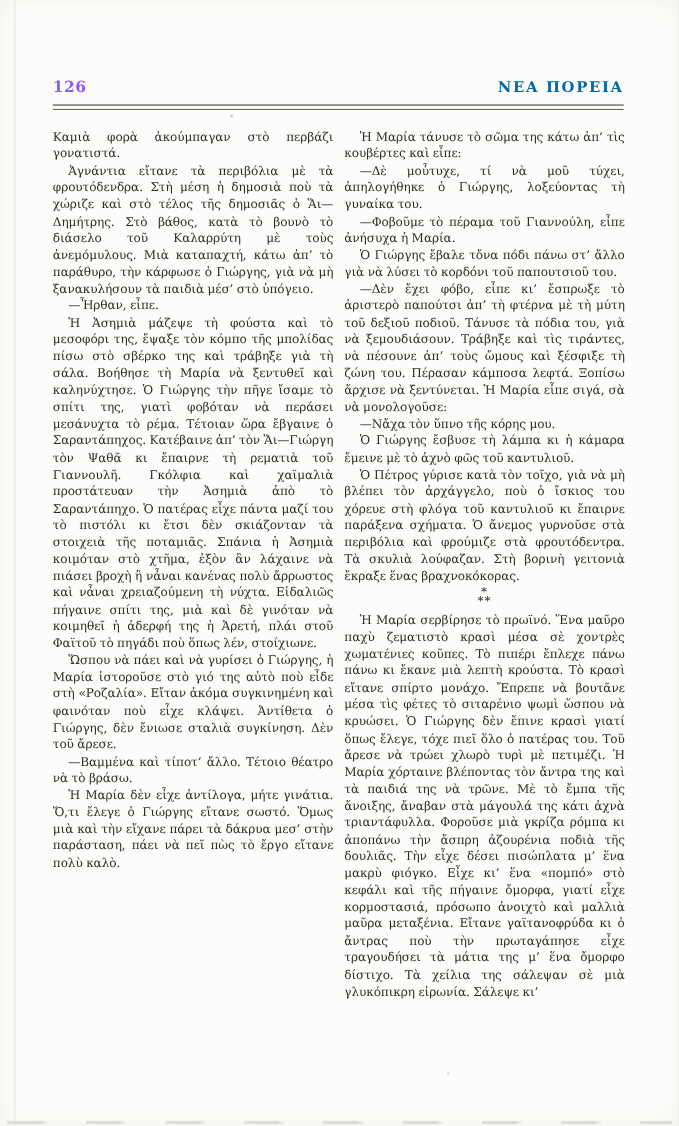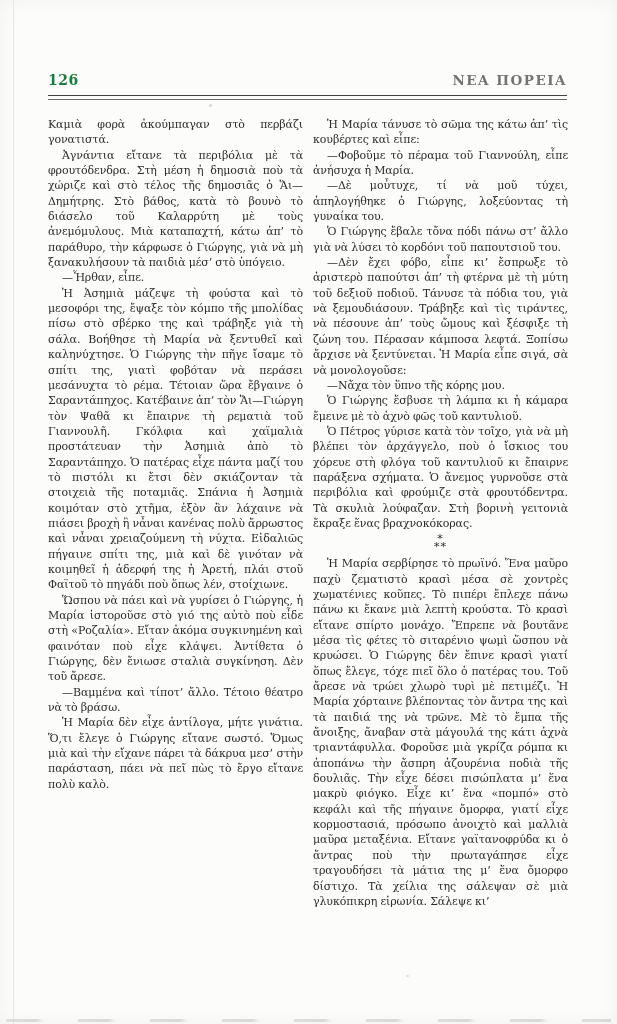--- a/index.html
+++ b/index.html
@@ -37,22 +37,22 @@
   .speck.s2 { left: 406px; top: 975px; width: 3px; height: 2px; opacity: .5; }
 
   .running-head {
     position: absolute;
     top: 72px; left: 48px; right: 50px;
     display: flex;
     justify-content: space-between;
     align-items: baseline;
     font-weight: bold;
   }
-  .page-number { font-size: 14px; letter-spacing: 0.5px; color: #15803d; }
-  .journal-title { font-size: 13.5px; letter-spacing: 1.5px; color: #737373; }
+  .page-number { font-size: 14px; letter-spacing: 0.5px; color: #8b5cf6; }
+  .journal-title { font-size: 13.5px; letter-spacing: 1.5px; color: #0369a1; }
 
   .head-rule {
     position: absolute;
     top: 95px; left: 48px; right: 50px;
     height: 2.5px;
     border-top: 1.8px solid #44423d;
     border-bottom: 1px solid #6b6962;
   }
 
   .columns {
@@ -106,22 +106,22 @@
         <p class="para noindent">Καμιὰ φορὰ ἀκούμπαγαν στὸ περβάζι γονατιστά.</p>
         <p class="para">Ἀγνάντια εἴτανε τὰ περιβόλια μὲ τὰ φρουτόδενδρα. Στὴ μέση ἡ δημοσιὰ ποὺ τὰ χώριζε καὶ στὸ τέλος τῆς δημοσιᾶς ὁ Ἅι—Δημήτρης. Στὸ βάθος, κατὰ τὸ βουνὸ τὸ διάσελο τοῦ Καλαρρύτη μὲ τοὺς ἀνεμόμυλους. Μιὰ καταπαχτή, κάτω ἀπ’ τὸ παράθυρο, τὴν κάρφωσε ὁ Γιώργης, γιὰ νὰ μὴ ξανακυλήσουν τὰ παιδιὰ μέσ’ στὸ ὑπόγειο.</p>
         <p class="para">—Ἦρθαν, εἶπε.</p>
         <p class="para">Ἡ Ἀσημιὰ μάζεψε τὴ φούστα καὶ τὸ μεσοφόρι της, ἔψαξε τὸν κόμπο τῆς μπολίδας πίσω στὸ σβέρκο της καὶ τράβηξε γιὰ τὴ σάλα. Βοήθησε τὴ Μαρία νὰ ξεντυθεῖ καὶ καληνύχτησε. Ὁ Γιώργης τὴν πῆγε ἴσαμε τὸ σπίτι της, γιατὶ φοβόταν νὰ περάσει μεσάνυχτα τὸ ρέμα. Τέτοιαν ὥρα ἔβγαινε ὁ Σαραντάπηχος. Κατέβαινε ἀπ’ τὸν Ἅι—Γιώργη τὸν Ψαθᾶ κι ἔπαιρνε τὴ ρεματιὰ τοῦ Γιαννουλῆ. Γκόλφια καὶ χαϊμαλιὰ προστάτευαν τὴν Ἀσημιὰ ἀπὸ τὸ Σαραντάπηχο. Ὁ πατέρας εἶχε πάντα μαζί του τὸ πιστόλι κι ἔτσι δὲν σκιάζονταν τὰ στοιχειὰ τῆς ποταμιᾶς. Σπάνια ἡ Ἀσημιὰ κοιμόταν στὸ χτῆμα, ἐξὸν ἂν λάχαινε νὰ πιάσει βροχὴ ἢ νἆναι κανένας πολὺ ἄρρωστος καὶ νἆναι χρειαζούμενη τὴ νύχτα. Εἰδαλιῶς πήγαινε σπίτι της, μιὰ καὶ δὲ γινόταν νὰ κοιμηθεῖ ἡ ἀδερφή της ἡ Ἀρετή, πλάι στοῦ Φαϊτοῦ τὸ πηγάδι ποὺ ὅπως λέν, στοίχιωνε.</p>
         <p class="para">Ὥσπου νὰ πάει καὶ νὰ γυρίσει ὁ Γιώργης, ἡ Μαρία ἱστοροῦσε στὸ γιό της αὐτὸ ποὺ εἶδε στὴ «Ροζαλία». Εἴταν ἀκόμα συγκινημένη καὶ φαινόταν ποὺ εἶχε κλάψει. Ἀντίθετα ὁ Γιώργης, δὲν ἔνιωσε σταλιὰ συγκίνηση. Δὲν τοῦ ἄρεσε.</p>
         <p class="para">—Βαμμένα καὶ τίποτ’ ἄλλο. Τέτοιο θέατρο νὰ τὸ βράσω.</p>
         <p class="para">Ἡ Μαρία δὲν εἶχε ἀντίλογα, μήτε γινάτια. Ὅ,τι ἔλεγε ὁ Γιώργης εἴτανε σωστό. Ὅμως μιὰ καὶ τὴν εἴχανε πάρει τὰ δάκρυα μεσ’ στὴν παράσταση, πάει νὰ πεῖ πὼς τὸ ἔργο εἴτανε πολὺ καλὸ.</p>
       </div>
     <div class="col">
         <p class="para">Ἡ Μαρία τάνυσε τὸ σῶμα της κάτω ἀπ’ τὶς κουβέρτες καὶ εἶπε:</p>
+        <p class="para">—Δὲ μοὖτυχε, τί νὰ μοῦ τύχει, ἀπηλογήθηκε ὁ Γιώργης, λοξεύοντας τὴ γυναίκα του.</p>
         <p class="para">—Φοβοῦμε τὸ πέραμα τοῦ Γιαννούλη, εἶπε ἀνήσυχα ἡ Μαρία.</p>
-        <p class="para">—Δὲ μοὖτυχε, τί νὰ μοῦ τύχει, ἀπηλογήθηκε ὁ Γιώργης, λοξεύοντας τὴ γυναίκα του.</p>
         <p class="para">Ὁ Γιώργης ἔβαλε τὄνα πόδι πάνω στ’ ἄλλο γιὰ νὰ λύσει τὸ κορδόνι τοῦ παπουτσιοῦ του.</p>
         <p class="para">—Δὲν ἔχει φόβο, εἶπε κι’ ἔσπρωξε τὸ ἀριστερὸ παπούτσι ἀπ’ τὴ φτέρνα μὲ τὴ μύτη τοῦ δεξιοῦ ποδιοῦ. Τάνυσε τὰ πόδια του, γιὰ νὰ ξεμουδιάσουν. Τράβηξε καὶ τὶς τιράντες, νὰ πέσουνε ἀπ’ τοὺς ὤμους καὶ ξέσφιξε τὴ ζώνη του. Πέρασαν κάμποσα λεφτά. Ξοπίσω ἄρχισε νὰ ξεντύνεται. Ἡ Μαρία εἶπε σιγά, σὰ νὰ μονολογοῦσε:</p>
         <p class="para">—Νἄχα τὸν ὕπνο τῆς κόρης μου.</p>
         <p class="para">Ὁ Γιώργης ἔσβυσε τὴ λάμπα κι ἡ κάμαρα ἔμεινε μὲ τὸ ἀχνὸ φῶς τοῦ καντυλιοῦ.</p>
         <p class="para">Ὁ Πέτρος γύρισε κατὰ τὸν τοῖχο, γιὰ νὰ μὴ βλέπει τὸν ἀρχάγγελο, ποὺ ὁ ἴσκιος του χόρευε στὴ φλόγα τοῦ καντυλιοῦ κι ἔπαιρνε παράξενα σχήματα. Ὁ ἄνεμος γυρνοῦσε στὰ περιβόλια καὶ φρούμιζε στὰ φρουτόδεντρα. Τὰ σκυλιὰ λούφαζαν. Στὴ βορινὴ γειτονιὰ ἔκραξε ἕνας βραχνοκόκορας.</p>
         <div class="asterism">
           <span class="row">*</span>
           <span class="row">**</span>
         </div>
         <p class="para">Ἡ Μαρία σερβίρησε τὸ πρωϊνό. Ἕνα μαῦρο παχὺ ζεματιστὸ κρασὶ μέσα σὲ χοντρὲς χωματένιες κοῦπες. Τὸ πιπέρι ἔπλεχε πάνω πάνω κι ἔκανε μιὰ λεπτὴ κρούστα. Τὸ κρασὶ εἴτανε σπίρτο μονάχο. Ἔπρεπε νὰ βουτᾶνε μέσα τὶς φέτες τὸ σιταρένιο ψωμὶ ὥσπου νὰ κρυώσει. Ὁ Γιώργης δὲν ἔπινε κρασὶ γιατί ὅπως ἔλεγε, τόχε πιεῖ ὅλο ὁ πατέρας του. Τοῦ ἄρεσε νὰ τρώει χλωρὸ τυρὶ μὲ πετιμέζι. Ἡ Μαρία χόρταινε βλέποντας τὸν ἄντρα της καὶ τὰ παιδιά της νὰ τρῶνε. Μὲ τὸ ἔμπα τῆς ἄνοιξης, ἄναβαν στὰ μάγουλά της κάτι ἀχνὰ τριαντάφυλλα. Φοροῦσε μιὰ γκρίζα ρόμπα κι ἀποπάνω τὴν ἄσπρη ἀζουρένια ποδιὰ τῆς δουλιᾶς. Τὴν εἶχε δέσει πισώπλατα μ’ ἕνα μακρὺ φιόγκο. Εἶχε κι’ ἕνα «πομπό» στὸ κεφάλι καὶ τῆς πήγαινε ὄμορφα, γιατί εἶχε κορμοστασιά, πρόσωπο ἀνοιχτὸ καὶ μαλλιὰ μαῦρα μεταξένια. Εἴτανε γαϊτανοφρύδα κι ὁ ἄντρας ποὺ τὴν πρωταγάπησε εἶχε τραγουδήσει τὰ μάτια της μ’ ἕνα ὄμορφο δίστιχο. Τὰ χείλια της σάλεψαν σὲ μιὰ γλυκόπικρη εἰρωνία. Σάλεψε κι’</p>

